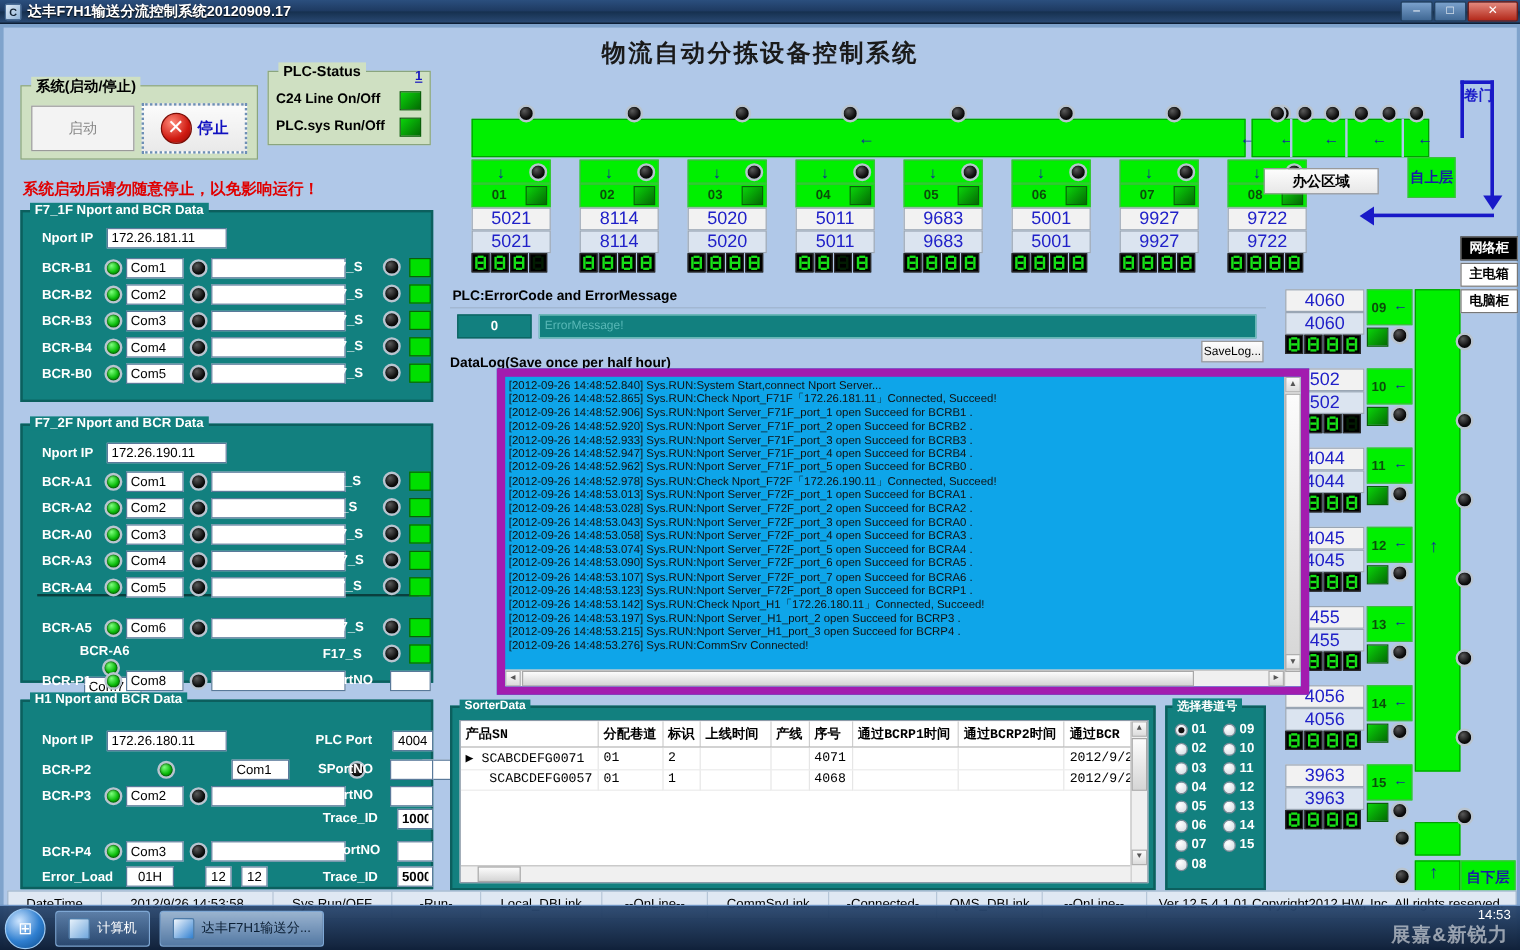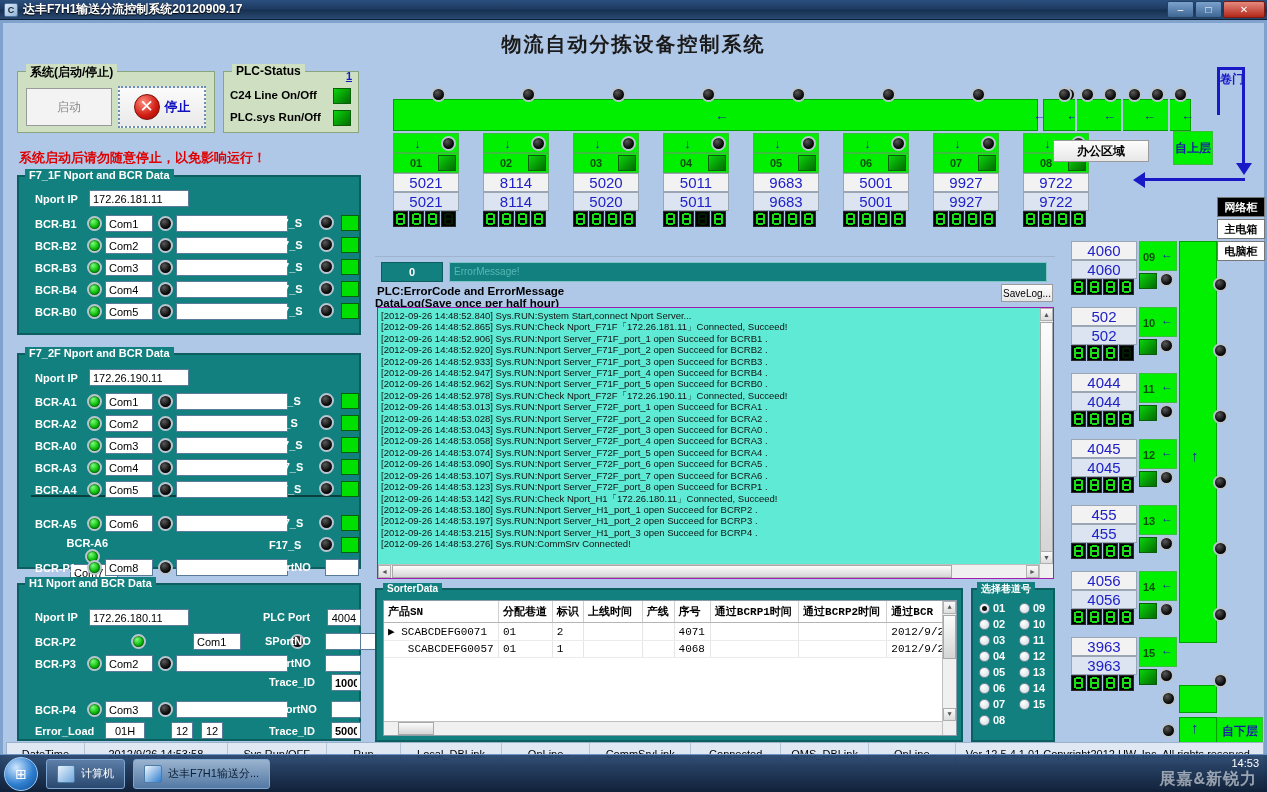--- a/index.html
+++ b/index.html
@@ -135,22 +135,23 @@
 
   .blue-arrow { position: absolute; background: #1919c8; }
   .cabinet {
     position: absolute; background: #ffffff; border: 1px solid #777;
     font-size: 11px; font-weight: bold; text-align: center; color: #000;
   }
   .cabinet.inv { background: #000; color: #fff; }
 
   
   .logbox {
-    position: absolute; background: #5eead4; border: 1px solid #a21caf;
+    position: absolute; background: #0ea5e9; border: 7px solid #a21caf;
     overflow: hidden;
+    margin-left: 37px;
   }
   .logline {
     font-size: 9.5px; color: #111; white-space: nowrap;
     font-family: "Liberation Sans", sans-serif; line-height: 11.4px;
     padding-left: 3px;
   }
   .sbar-v {
     position: absolute; right: 0; top: 0; width: 14px; bottom: 0;
     background: #f0f0f0; border-left: 1px solid #c0c0c0;
   }
@@ -266,21 +267,21 @@
       <div class="gl2">系统(启动/停止)</div>
       <div class="btn3d" style="position:absolute;left:8px;top:16px;width:86px;height:38px;background:#f3f3f3;color:#888;">启动</div>
       <div class="btn3d" style="position:absolute;left:100px;top:14px;width:88px;height:42px;border:2px dotted #6d8fb5;background:linear-gradient(to bottom,#fbfbfb,#e9e9e9);">
         <span style="display:inline-block;width:26px;height:26px;border-radius:50%;
               background:radial-gradient(circle at 35% 30%,#ff8b7a,#cf1a11 60%,#8f0b05 100%);
               border:1px solid #7a0d06;color:#fff;font-size:17px;line-height:24px;text-align:center;font-weight:bold;">✕</span>
         <span style="color:#1010c0;font-size:13px;font-weight:bold;margin-left:5px;">停止</span>
       </div>
     </div>
 
-    <div class="sysbox" style="left:220px; top:48px; width:136px; height:62px;">
+    <div class="sysbox" style="left:220px; top:36px; width:136px; height:62px;">
       <div class="gl2">PLC-Status</div>
       <div style="position:absolute;right:6px;top:-2px;color:#1818c0;font-size:11px;font-weight:bold;text-decoration:underline;">1</div>
       <div style="position:absolute;left:6px;top:17px;font-size:11.5px;font-weight:bold;color:#000;">C24 Line On/Off</div>
       <div class="sq dk" style="position:absolute;right:7px;top:16px;width:18px;height:16px;"></div>
       <div style="position:absolute;left:6px;top:39px;font-size:11.5px;font-weight:bold;color:#000;text-align:center;">PLC.sys Run/Off</div>
       <div class="sq dk" style="position:absolute;right:7px;top:38px;width:18px;height:16px;"></div>
     </div>
 
     <div class="warn" style="left:16px; top:126px;">系统启动后请勿随意停止，以免影响运行！</div>
 
@@ -791,21 +792,21 @@
 
     <div class="btn3d" style="position:absolute;left:1050px;top:117px;width:96px;height:22px;font-weight:bold;">办公区域</div>
 
     <div id="cabinets">
         <div class="cabinet inv" style="left:1214px;top:174px;width:48px;height:20px;line-height:18px;">网络柜</div>
         <div class="cabinet" style="left:1214px;top:196px;width:48px;height:20px;line-height:18px;">主电箱</div>
         <div class="cabinet" style="left:1214px;top:218px;width:48px;height:20px;line-height:18px;">电脑柜</div>
       </div>
 
     <div style="position:absolute;left:372px;top:218px;width:680px;height:46px;">
-      <div style="position:absolute;left:2px;top:0;font-size:11.5px;font-weight:bold;color:#000;margin-top:44px;">PLC:ErrorCode and ErrorMessage</div>
+      <div style="position:absolute;left:2px;top:0;font-size:11.5px;font-weight:bold;color:#000;">PLC:ErrorCode and ErrorMessage</div>
       <div style="position:absolute;left:0;top:15px;width:100%;height:1px;background:#9fb4cc;"></div>
       <div style="position:absolute;left:6px;top:21px;width:62px;height:20px;background:#12807f;border:1px solid #0c5f5e;
                   color:#fff;font-size:11px;font-weight:bold;text-align:center;line-height:18px;">0</div>
       <div style="position:absolute;left:74px;top:21px;right:8px;height:20px;background:#12807f;border:1px solid #7fc5c4;
                   color:#58b7b6;font-size:10px;line-height:18px;padding-left:4px;">ErrorMessage!</div>
     </div>
 
     <div style="position:absolute;left:372px;top:270px;width:680px;height:14px;">
       <span style="font-size:11.5px;font-weight:bold;color:#000;">DataLog(Save once per half  hour)</span>
     </div>
@@ -823,21 +824,20 @@
           <div class="logline">[2012-09-26 14:48:52.978] Sys.RUN:Check Nport_F72F「172.26.190.11」Connected, Succeed!</div>
           <div class="logline">[2012-09-26 14:48:53.013] Sys.RUN:Nport Server_F72F_port_1 open Succeed for BCRA1 .</div>
           <div class="logline">[2012-09-26 14:48:53.028] Sys.RUN:Nport Server_F72F_port_2 open Succeed for BCRA2 .</div>
           <div class="logline">[2012-09-26 14:48:53.043] Sys.RUN:Nport Server_F72F_port_3 open Succeed for BCRA0 .</div>
           <div class="logline">[2012-09-26 14:48:53.058] Sys.RUN:Nport Server_F72F_port_4 open Succeed for BCRA3 .</div>
           <div class="logline">[2012-09-26 14:48:53.074] Sys.RUN:Nport Server_F72F_port_5 open Succeed for BCRA4 .</div>
           <div class="logline">[2012-09-26 14:48:53.090] Sys.RUN:Nport Server_F72F_port_6 open Succeed for BCRA5 .</div>
           <div class="logline">[2012-09-26 14:48:53.107] Sys.RUN:Nport Server_F72F_port_7 open Succeed for BCRA6 .</div>
           <div class="logline">[2012-09-26 14:48:53.123] Sys.RUN:Nport Server_F72F_port_8 open Succeed for BCRP1 .</div>
           <div class="logline">[2012-09-26 14:48:53.142] Sys.RUN:Check Nport_H1「172.26.180.11」Connected, Succeed!</div>
-          <div class="logline">[2012-09-26 14:48:53.180] Sys.RUN:Nport Server_H1_port_1 open Succeed for BCRP2 .</div>
           <div class="logline">[2012-09-26 14:48:53.197] Sys.RUN:Nport Server_H1_port_2 open Succeed for BCRP3 .</div>
           <div class="logline">[2012-09-26 14:48:53.215] Sys.RUN:Nport Server_H1_port_3 open Succeed for BCRP4 .</div>
           <div class="logline">[2012-09-26 14:48:53.276] Sys.RUN:CommSrv Connected!</div>
         </div>
       <div class="sbar-v">
         <div class="sb-btn" style="top:0;left:0;">▲</div>
         <div class="sb-thumb" style="top:14px;left:0;width:13px;height:232px;"></div>
         <div class="sb-btn" style="bottom:14px;left:0;">▼</div>
       </div>
       <div class="sbar-h" style="right:14px;">

